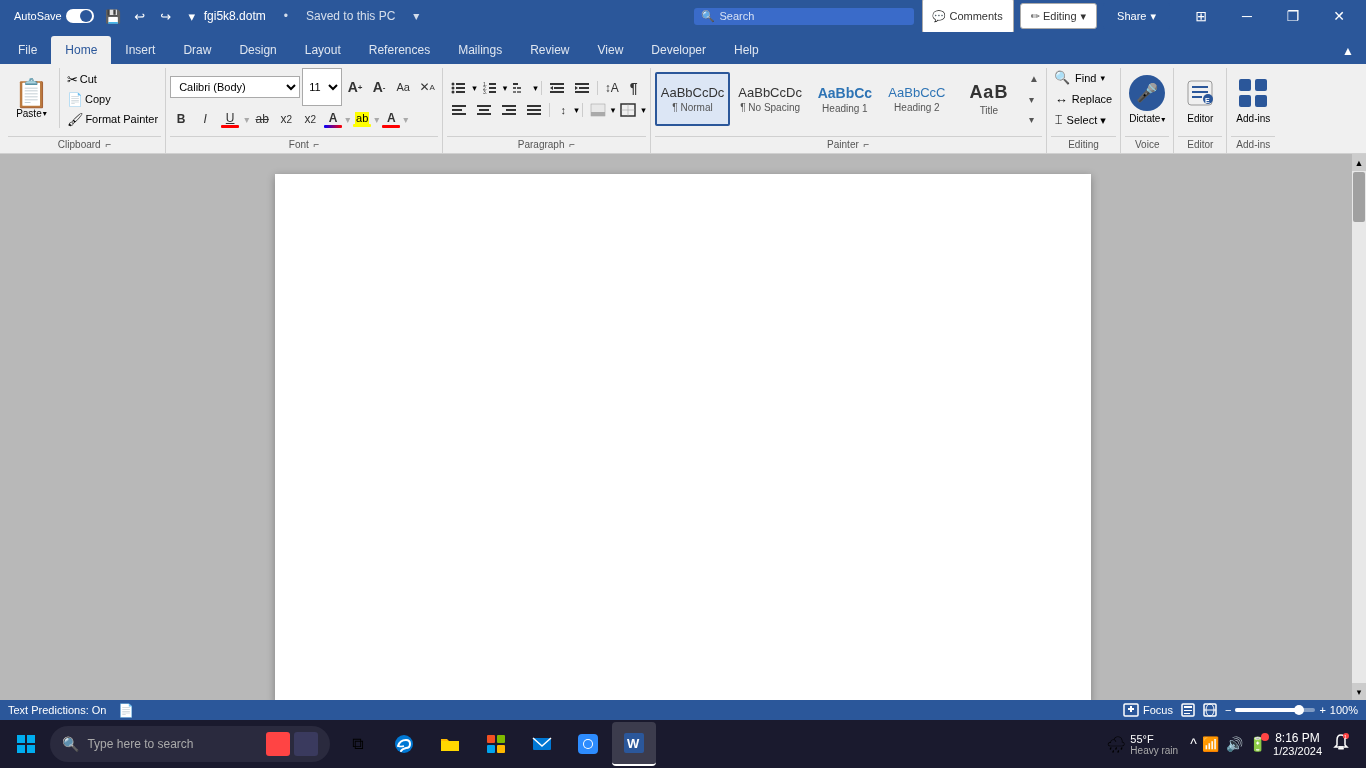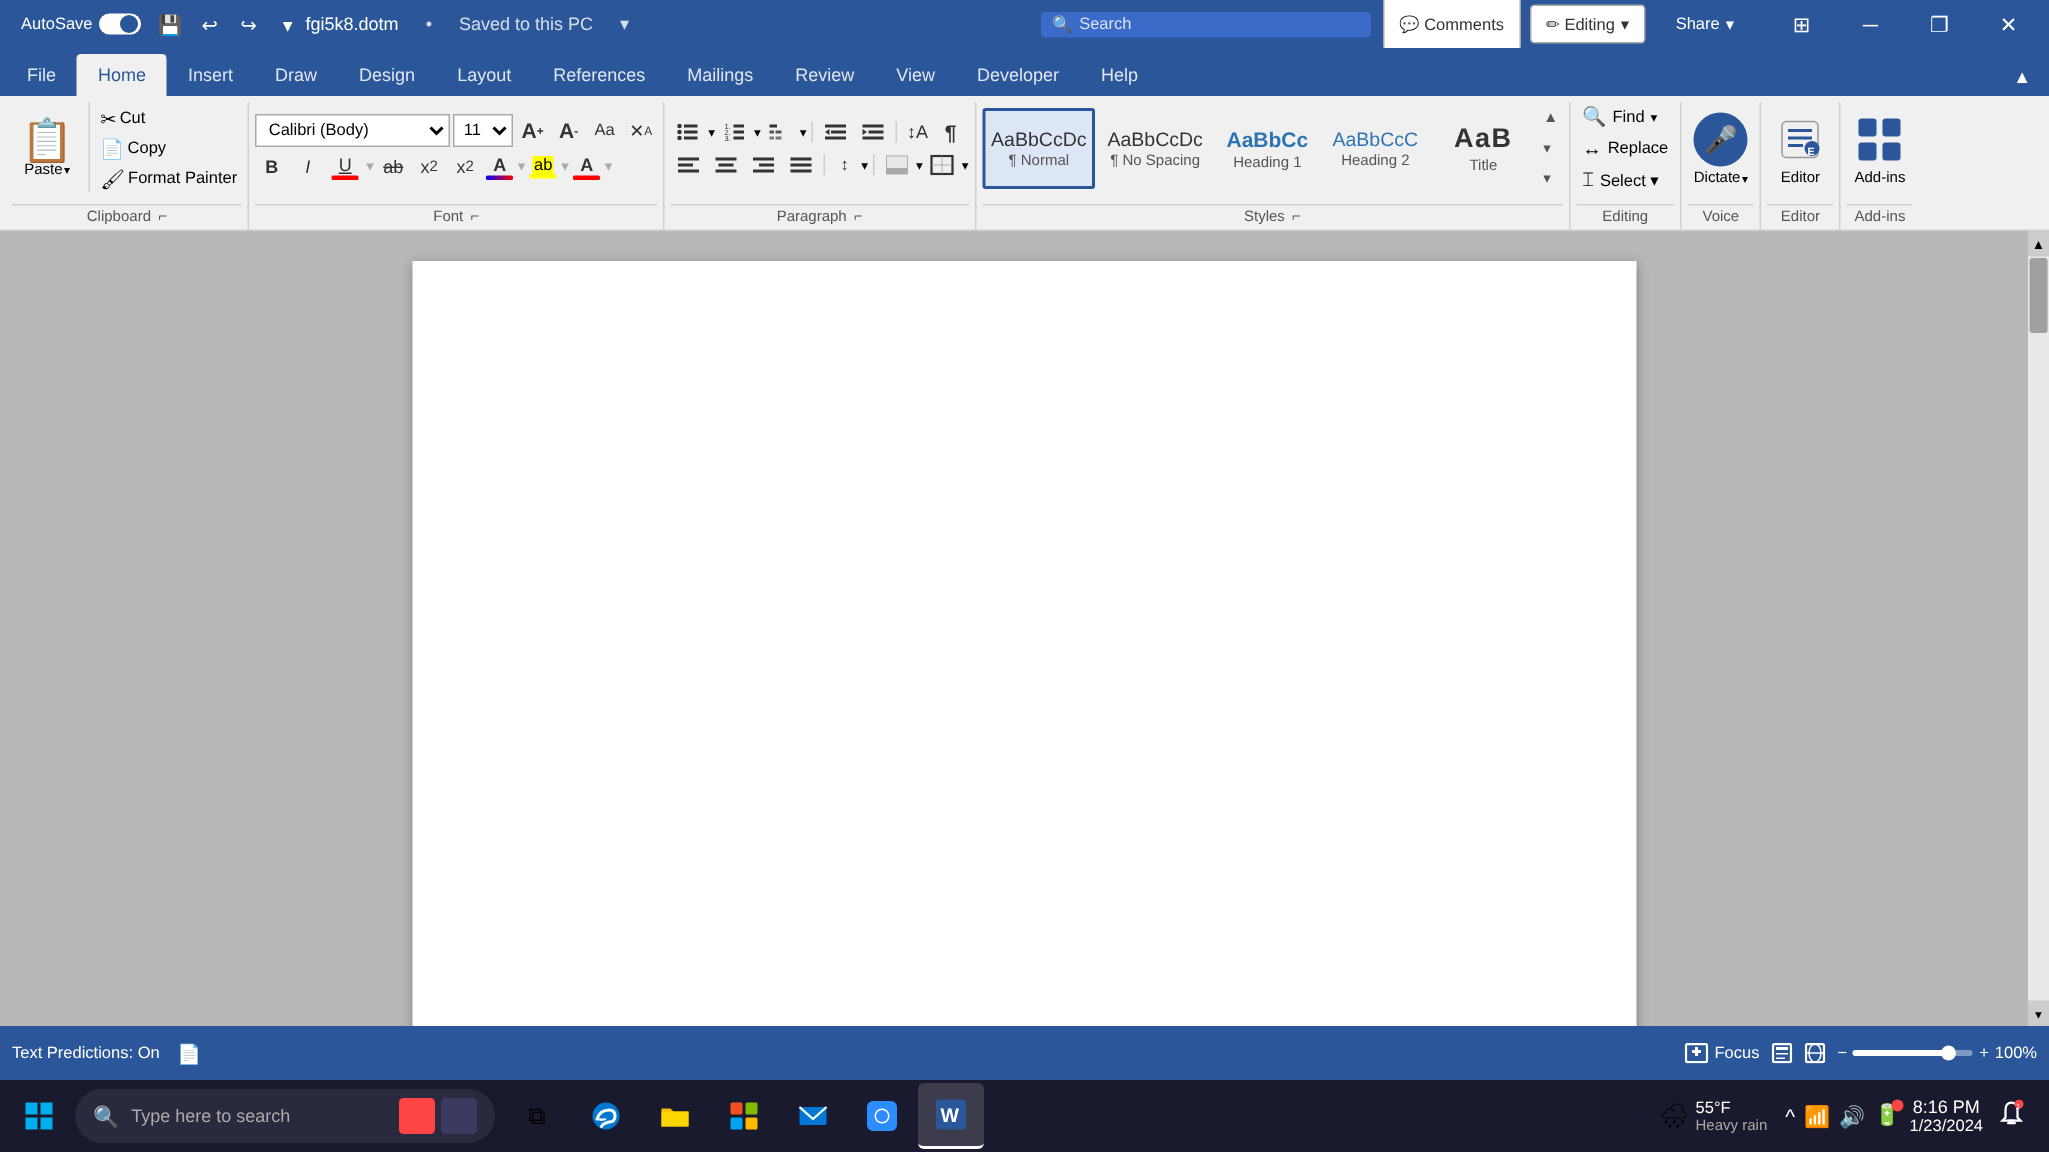--- a/index.html
+++ b/index.html
@@ -93,21 +93,21 @@
     .font-select {
       height: 22px;
       font-size: 11px;
       border: 1px solid #aaa;
       background: white;
       padding: 0 4px;
       width: 130px;
       cursor: pointer;
     }
     .font-size-select {
-      height: 22px;
+      height: 38px;
       font-size: 11px;
       border: 1px solid #aaa;
       background: white;
       padding: 0 2px;
       width: 40px;
       cursor: pointer;
     }
     .font-format-btn {
       width: 22px; height: 22px;
       display: flex; align-items: center; justify-content: center;
@@ -150,21 +150,21 @@
     .page {
       background: white;
       width: 816px;
       min-height: 530px;
       box-shadow: 0 2px 8px rgba(0,0,0,0.3);
     }
 
     
     .status-bar {
       background: #2b579a;
-      height: 36px;
+      height: 20px;
       display: flex;
       align-items: center;
       padding: 0 8px;
       color: white;
       font-size: 11px;
       flex-shrink: 0;
     }
     .status-left { display: flex; align-items: center; gap: 12px; flex: 1; }
     .status-right { display: flex; align-items: center; gap: 8px; }
     .status-item { display: flex; align-items: center; gap: 4px; cursor: pointer; }
@@ -553,21 +553,21 @@
         <div style="font-size:10px; color:#555;">Title</div>
       </div>
 
       <div class="style-scroll">
         <div class="style-scroll-btn">▲</div>
         <div class="style-scroll-btn">▾</div>
         <div class="style-scroll-btn">▾</div>
       </div>
     </div>
     <div class="ribbon-group-label">
-      <span>Styles</span>
+      <span>Painter</span>
       <span style="cursor:pointer; margin-left:2px;">⌐</span>
     </div>
   </div>
 
   <div class="ribbon-group">
     <div class="ribbon-group-content" style="flex-direction:column; align-items:flex-start; gap:2px;">
       <div style="display:flex; align-items:center; gap:4px; padding:2px 4px; cursor:pointer; border-radius:2px; font-size:11px; width:100%;">
         <span style="font-size:13px;">🔍</span>
         <span>Find</span>
         <span style="font-size:9px;">▾</span>

